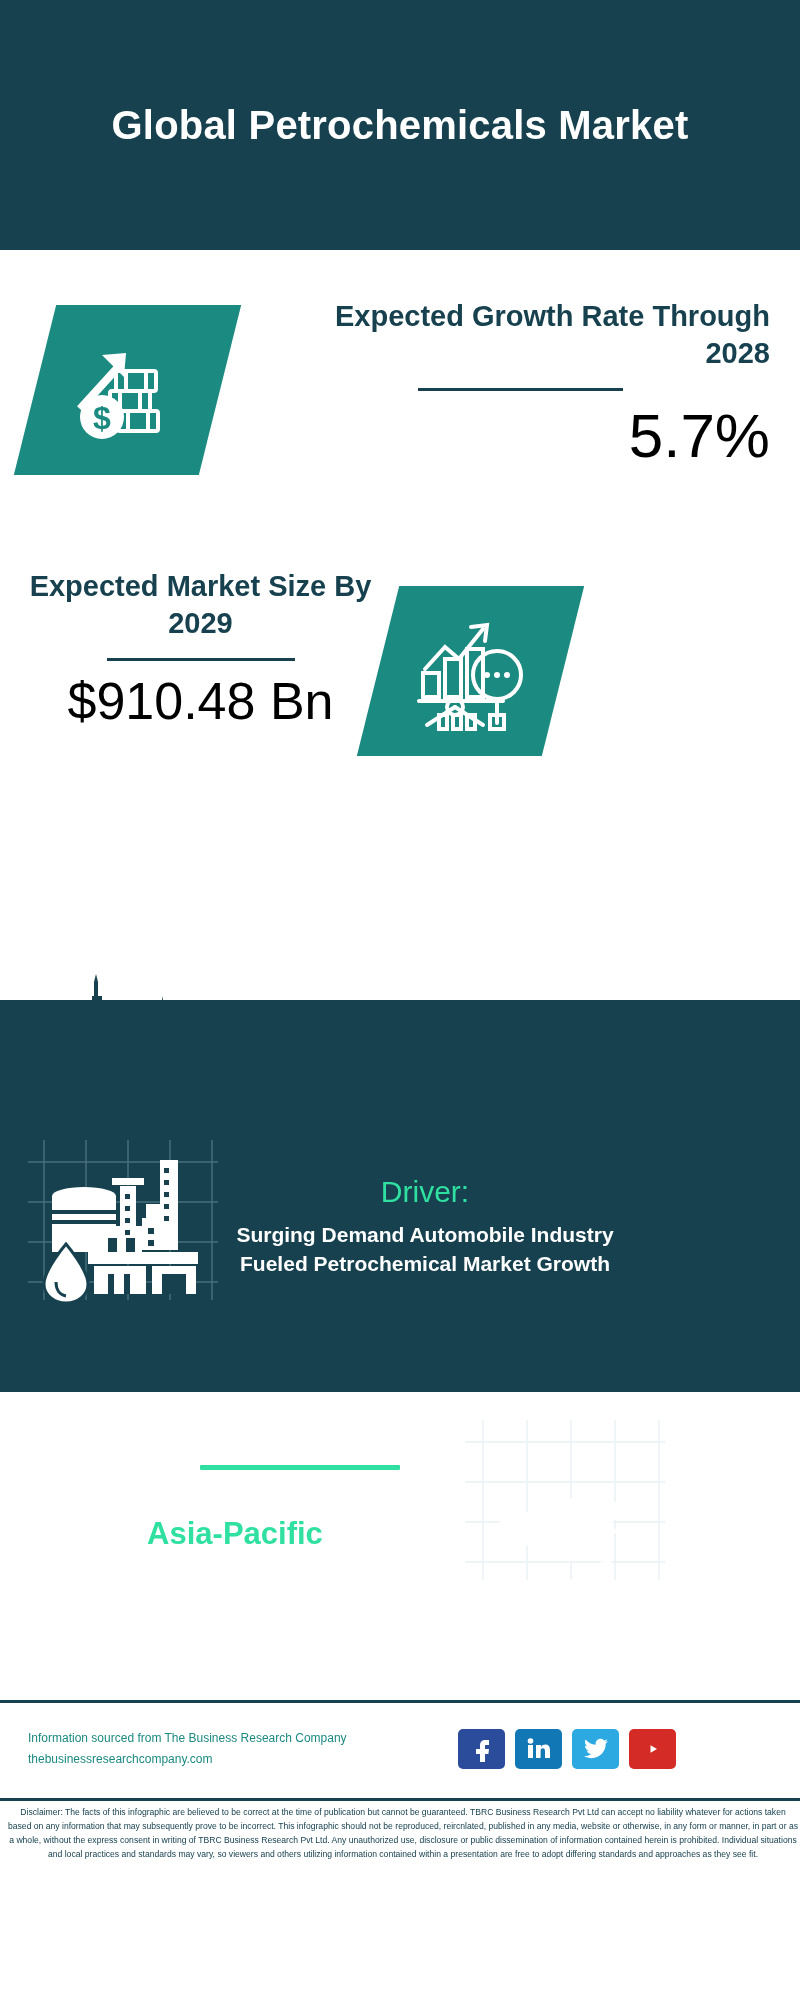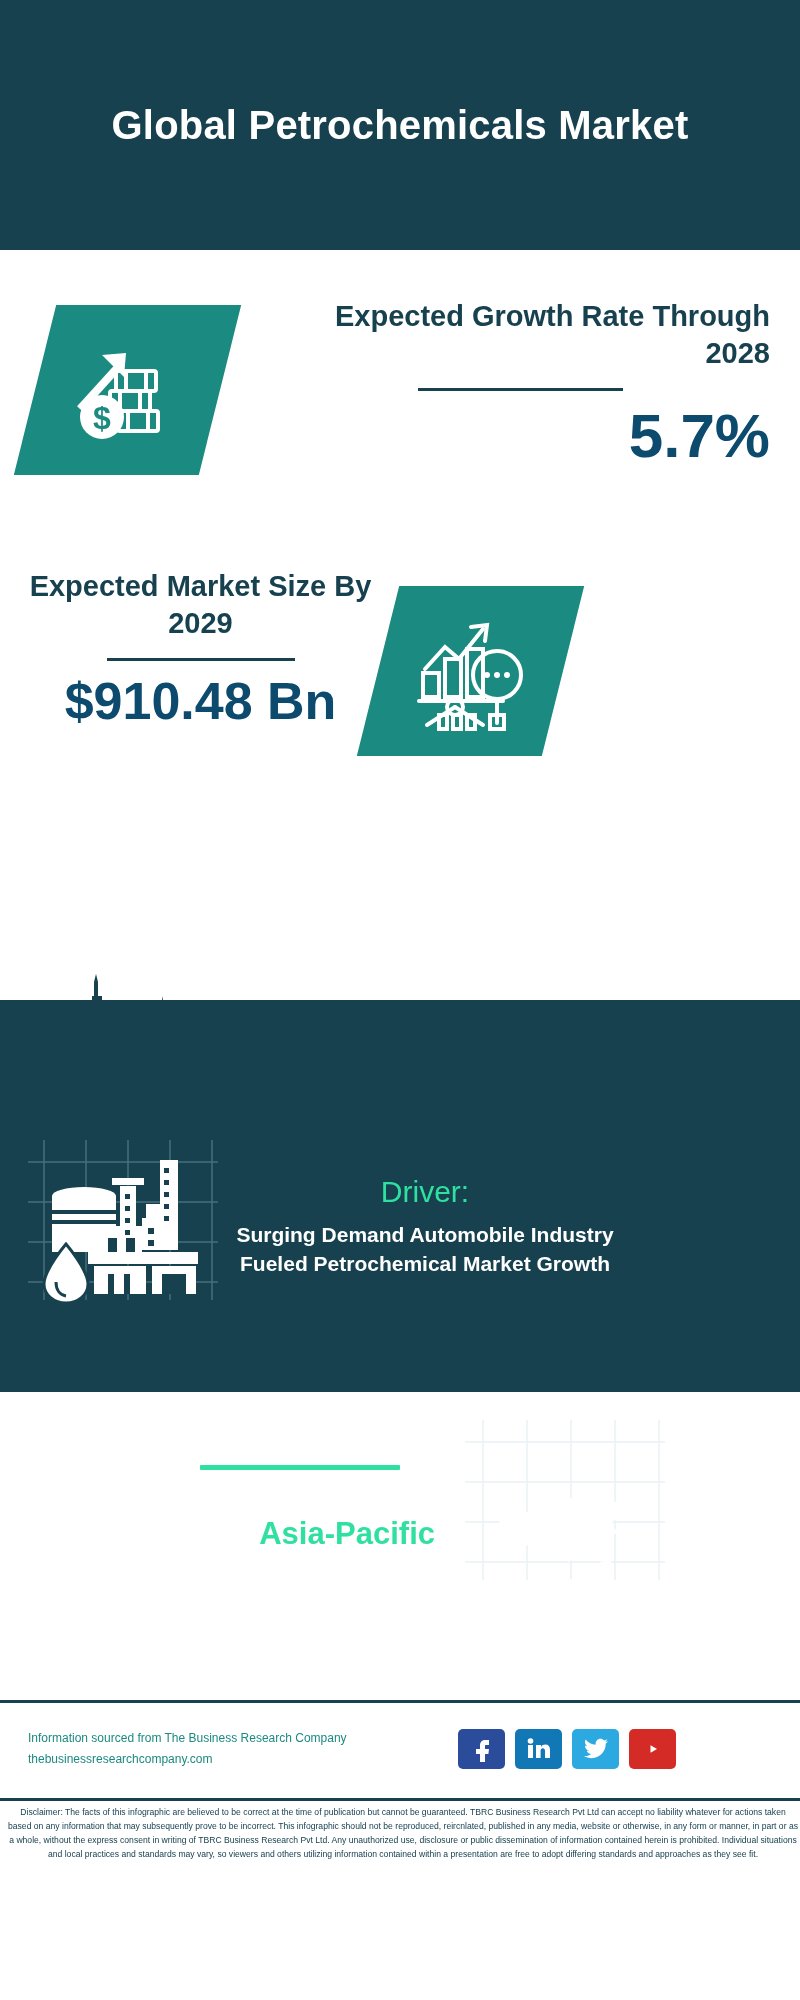--- a/index.html
+++ b/index.html
@@ -49,21 +49,21 @@
   }
   .stat-label {
     color: #17414f; font-size: 29px; font-weight: bold; line-height: 1.28;
   }
   .stat-rule {
     height: 3px; background: #17414f; margin: 16px auto 12px auto;
   }
   .growth-block .stat-rule { width: 205px; }
   .size-block .stat-rule { width: 188px; }
   .stat-value {
-    color: #0c4a6e; font-size: 62px; font-weight: bold; line-height: 1.08;
+    color: #000000; font-size: 62px; font-weight: normal; line-height: 1.08;
   }
   .size-block .stat-value { font-size: 52px; }
 
   
   .dark-zone {
     position: absolute; left: 0; top: 1000px; width: 800px; height: 392px;
     background: #17414f;
   }
   .skyline {
     position: absolute; left: 0; top: 960px; width: 800px; height: 130px;
@@ -94,21 +94,21 @@
 
   .mid-rule {
     position: absolute; left: 200px; top: 1465px; width: 200px; height: 5px;
     background: #2fe0a0; border-radius: 1px;
   }
 
   .region-block {
     position: absolute; left: 35px; top: 1515px; width: 400px; text-align: center;
   }
   .region-name {
-    color: #2fe0a0; font-size: 31px; font-weight: bold; line-height: 1.2; text-align: right;
+    color: #2fe0a0; font-size: 31px; font-weight: bold; line-height: 1.2;
   }
   .region-sub {
     color: #ffffff; font-size: 27px; line-height: 1.24; margin-top: 4px;
   }
   .map-icon { position: absolute; left: 480px; top: 1470px; width: 175px; height: 135px; }
 
   
   .footer-white {
     position: absolute; left: 0; top: 1700px; width: 800px; height: 300px;
     background: #ffffff;

